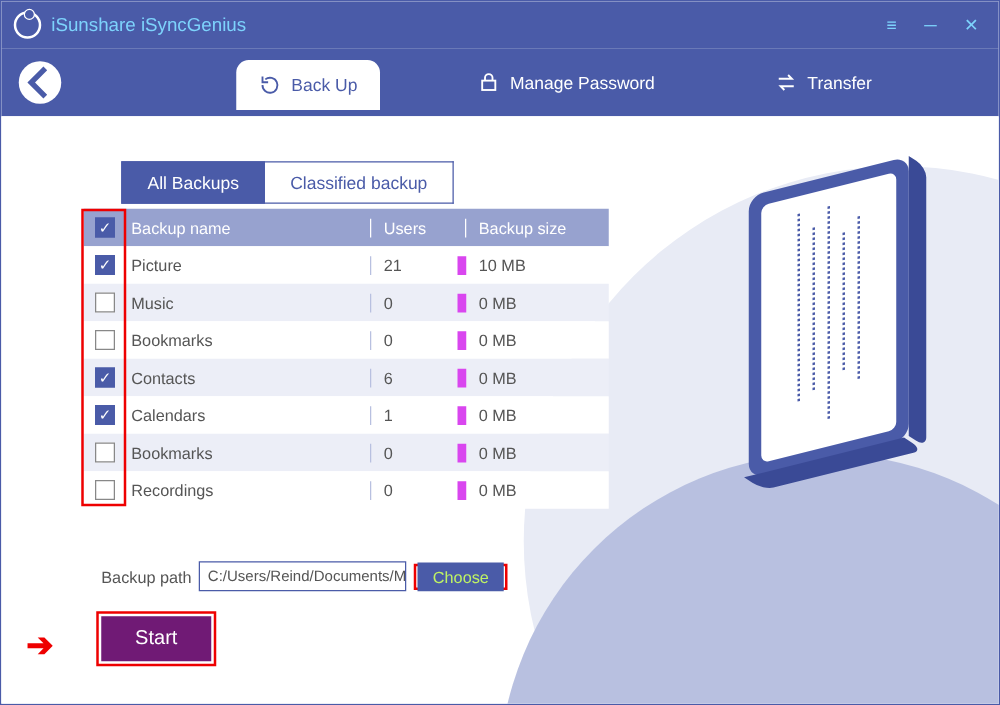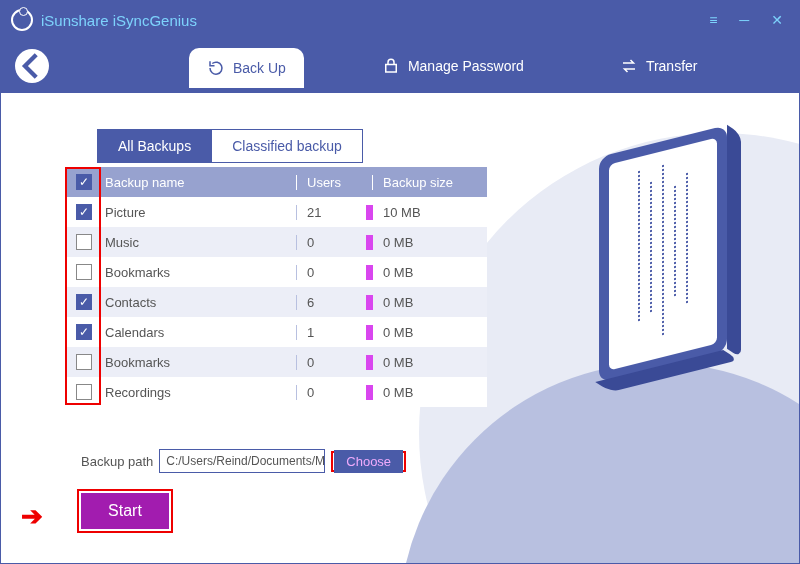--- a/index.html
+++ b/index.html
@@ -102,32 +102,32 @@
   .pathrow {
     position: absolute; left: 80px; top: 356px; display: flex; align-items: center;
     font-size: 13px; color: #555; gap: 6px;
   }
   .pathinput {
     width: 166px; height: 24px; border: 1px solid #4a5ba8; padding: 0 6px;
     font-size: 12px; color: #555; overflow: hidden; white-space: nowrap;
     display: flex; align-items: center;
   }
   .choosebtn {
-    background: #4a5ba8; color: #f0abfc; padding: 4px 12px; font-size: 13px;
+    background: #4a5ba8; color: #bef264; padding: 4px 12px; font-size: 13px;
     cursor: pointer;
   }
   .hl-choose { border: 2px solid #e00; padding: 1px; }
 
   
   .startwrap {
     position: absolute; left: 76px; top: 396px;
     border: 2px solid #e00; padding: 2px;
   }
   .startbtn {
-    background: #a21caf; color: #fff; width: 88px; height: 36px;
+    background: #701a75; color: #fff; width: 88px; height: 36px;
     display: flex; align-items: center; justify-content: center;
     font-size: 16px; cursor: pointer;
   }
   .arrow {
     position: absolute; left: 20px; top: 408px; color: #e00; font-size: 26px;
     font-weight: bold;
   }
 
   
   .phone {

